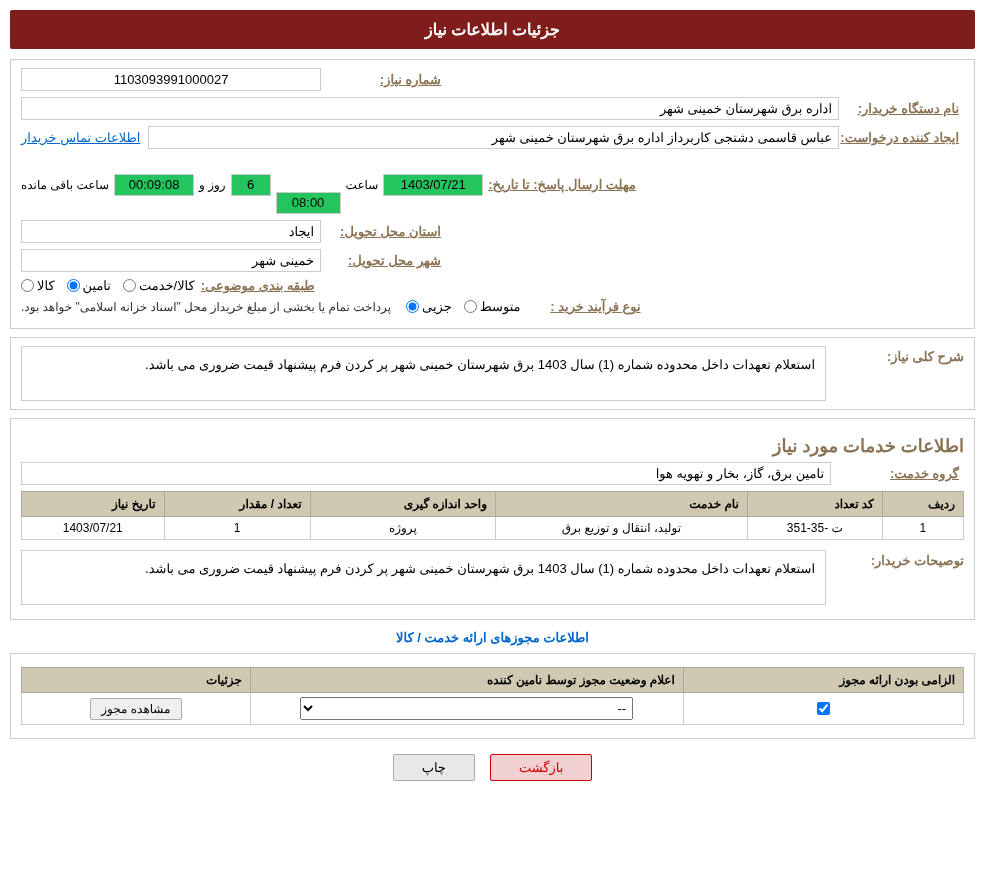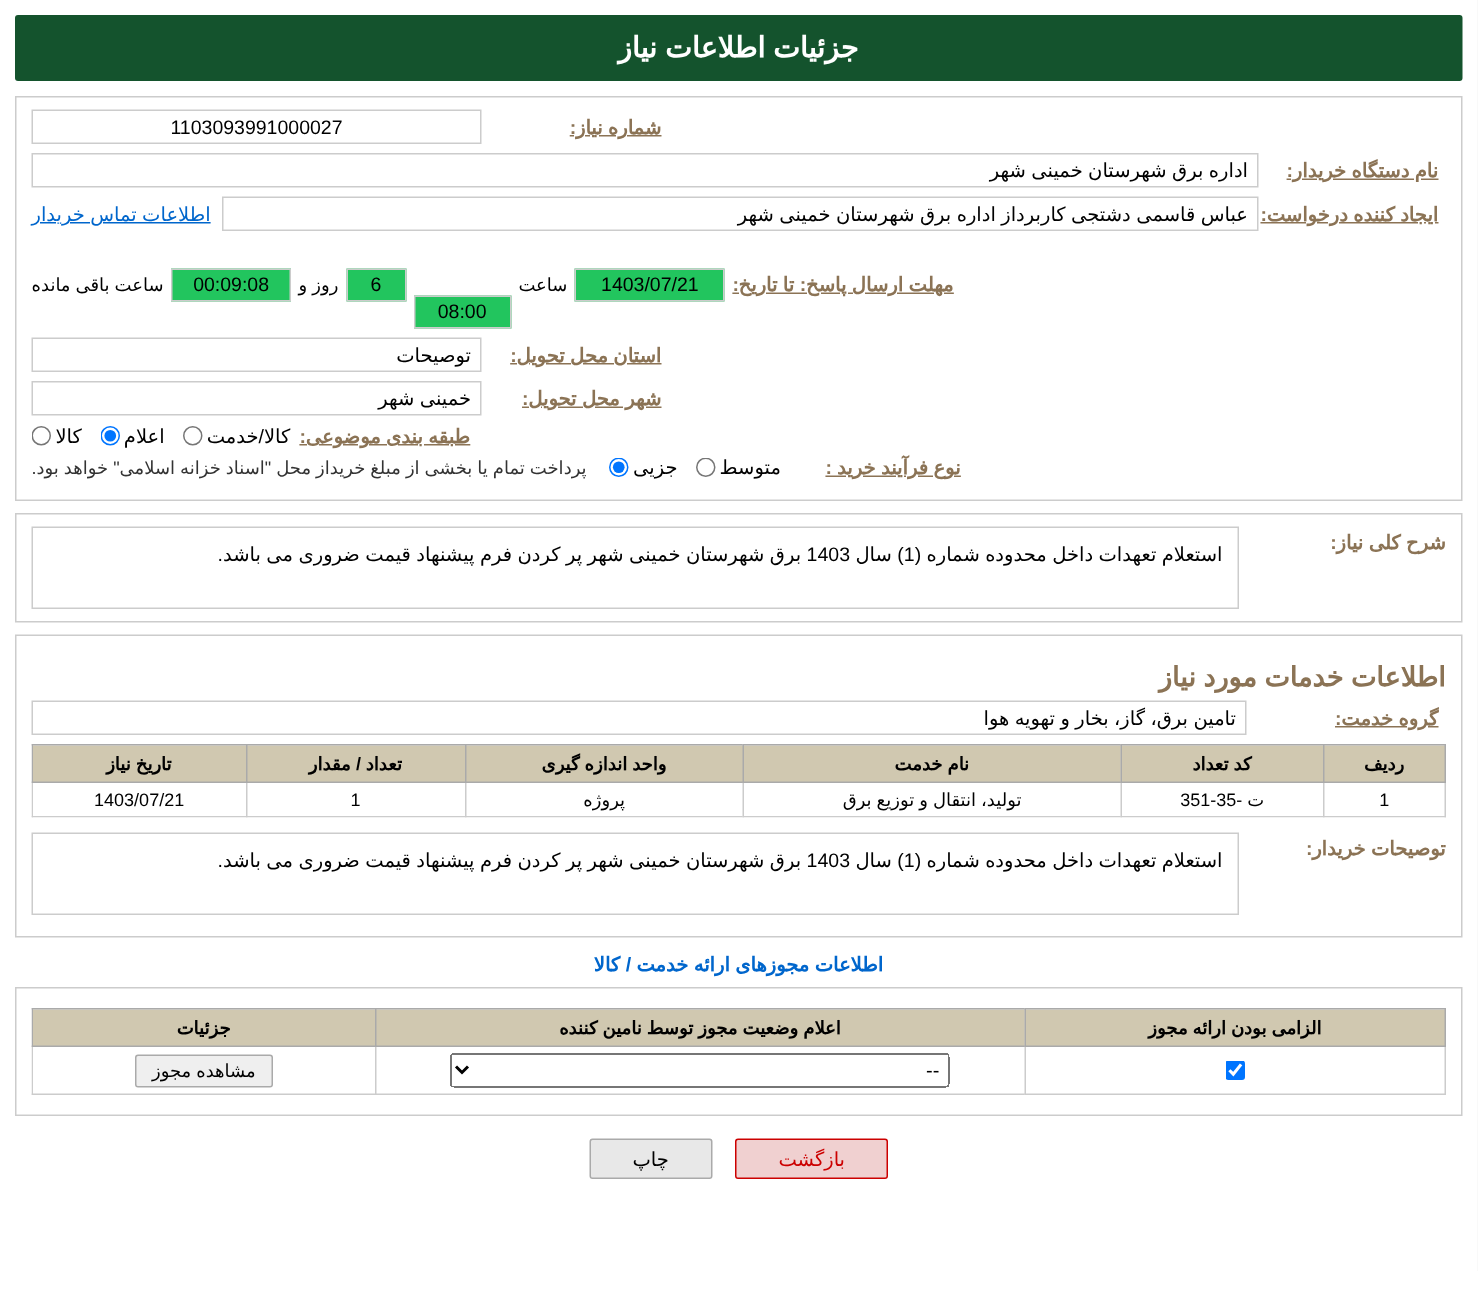--- a/index.html
+++ b/index.html
@@ -10,25 +10,25 @@
       direction: rtl;
     }
     .page-wrapper {
       width: 985px;
       min-height: 875px;
       background: #fff;
       margin: 0 auto;
       padding: 10px;
     }
     .header-bar {
-      background: #14532d;
+      background: #7f1d1d;
       color: #fff;
       text-align: center;
       padding: 10px 15px;
-      font-size: 19px;
+      font-size: 16px;
       font-weight: bold;
       margin-bottom: 10px;
       border-radius: 2px;
     }
     .section {
       border: 1px solid #ccc;
       margin-bottom: 8px;
       padding: 8px 10px;
       background: #fff;
     }
@@ -114,21 +114,21 @@
     }
     table {
       width: 100%;
       border-collapse: collapse;
       font-size: 12px;
     }
     table th {
       background: #d0c8b0;
       border: 1px solid #aaa;
       padding: 5px 8px;
-      text-align: center;
+      text-align: right;
       font-weight: bold;
     }
     table td {
       border: 1px solid #ccc;
       padding: 4px 8px;
       text-align: center;
     }
     table tr:nth-child(even) td {
       background: #f9f9f9;
     }
@@ -226,37 +226,37 @@
       <span class="small-label">ساعت</span>
       <div class="input-box" style="width:65px;margin-top:37px;">08:00</div>
       <div class="input-box" style="width:40px;">6</div>
       <span class="small-label">روز و</span>
       <div class="input-box" style="width:80px;">00:09:08</div>
       <span class="small-label">ساعت باقی مانده</span>
     </div>
 
     <div class="form-row">
       <span class="form-label">استان محل تحویل:</span>
-      <div class="form-value" style="max-width:300px;">توصیحات</div>
+      <div class="form-value" style="max-width:300px;">ایجاد</div>
     </div>
 
     <div class="form-row">
       <span class="form-label">شهر محل تحویل:</span>
       <div class="form-value" style="max-width:300px;">خمینی شهر</div>
     </div>
 
     <div class="form-row">
       <span class="form-label">طبقه بندی موضوعی:</span>
       <div class="radio-group">
         <div class="radio-item">
           <span>کالا/خدمت</span>
           <input type="radio" name="category" style="">
         </div>
         <div class="radio-item">
-          <span>اعلام</span>
+          <span>تامین</span>
           <input type="radio" name="category" checked="" style="">
         </div>
         <div class="radio-item">
           <span>کالا</span>
           <input type="radio" name="category" style="">
         </div>
       </div>
     </div>
 
     <div class="form-row">

